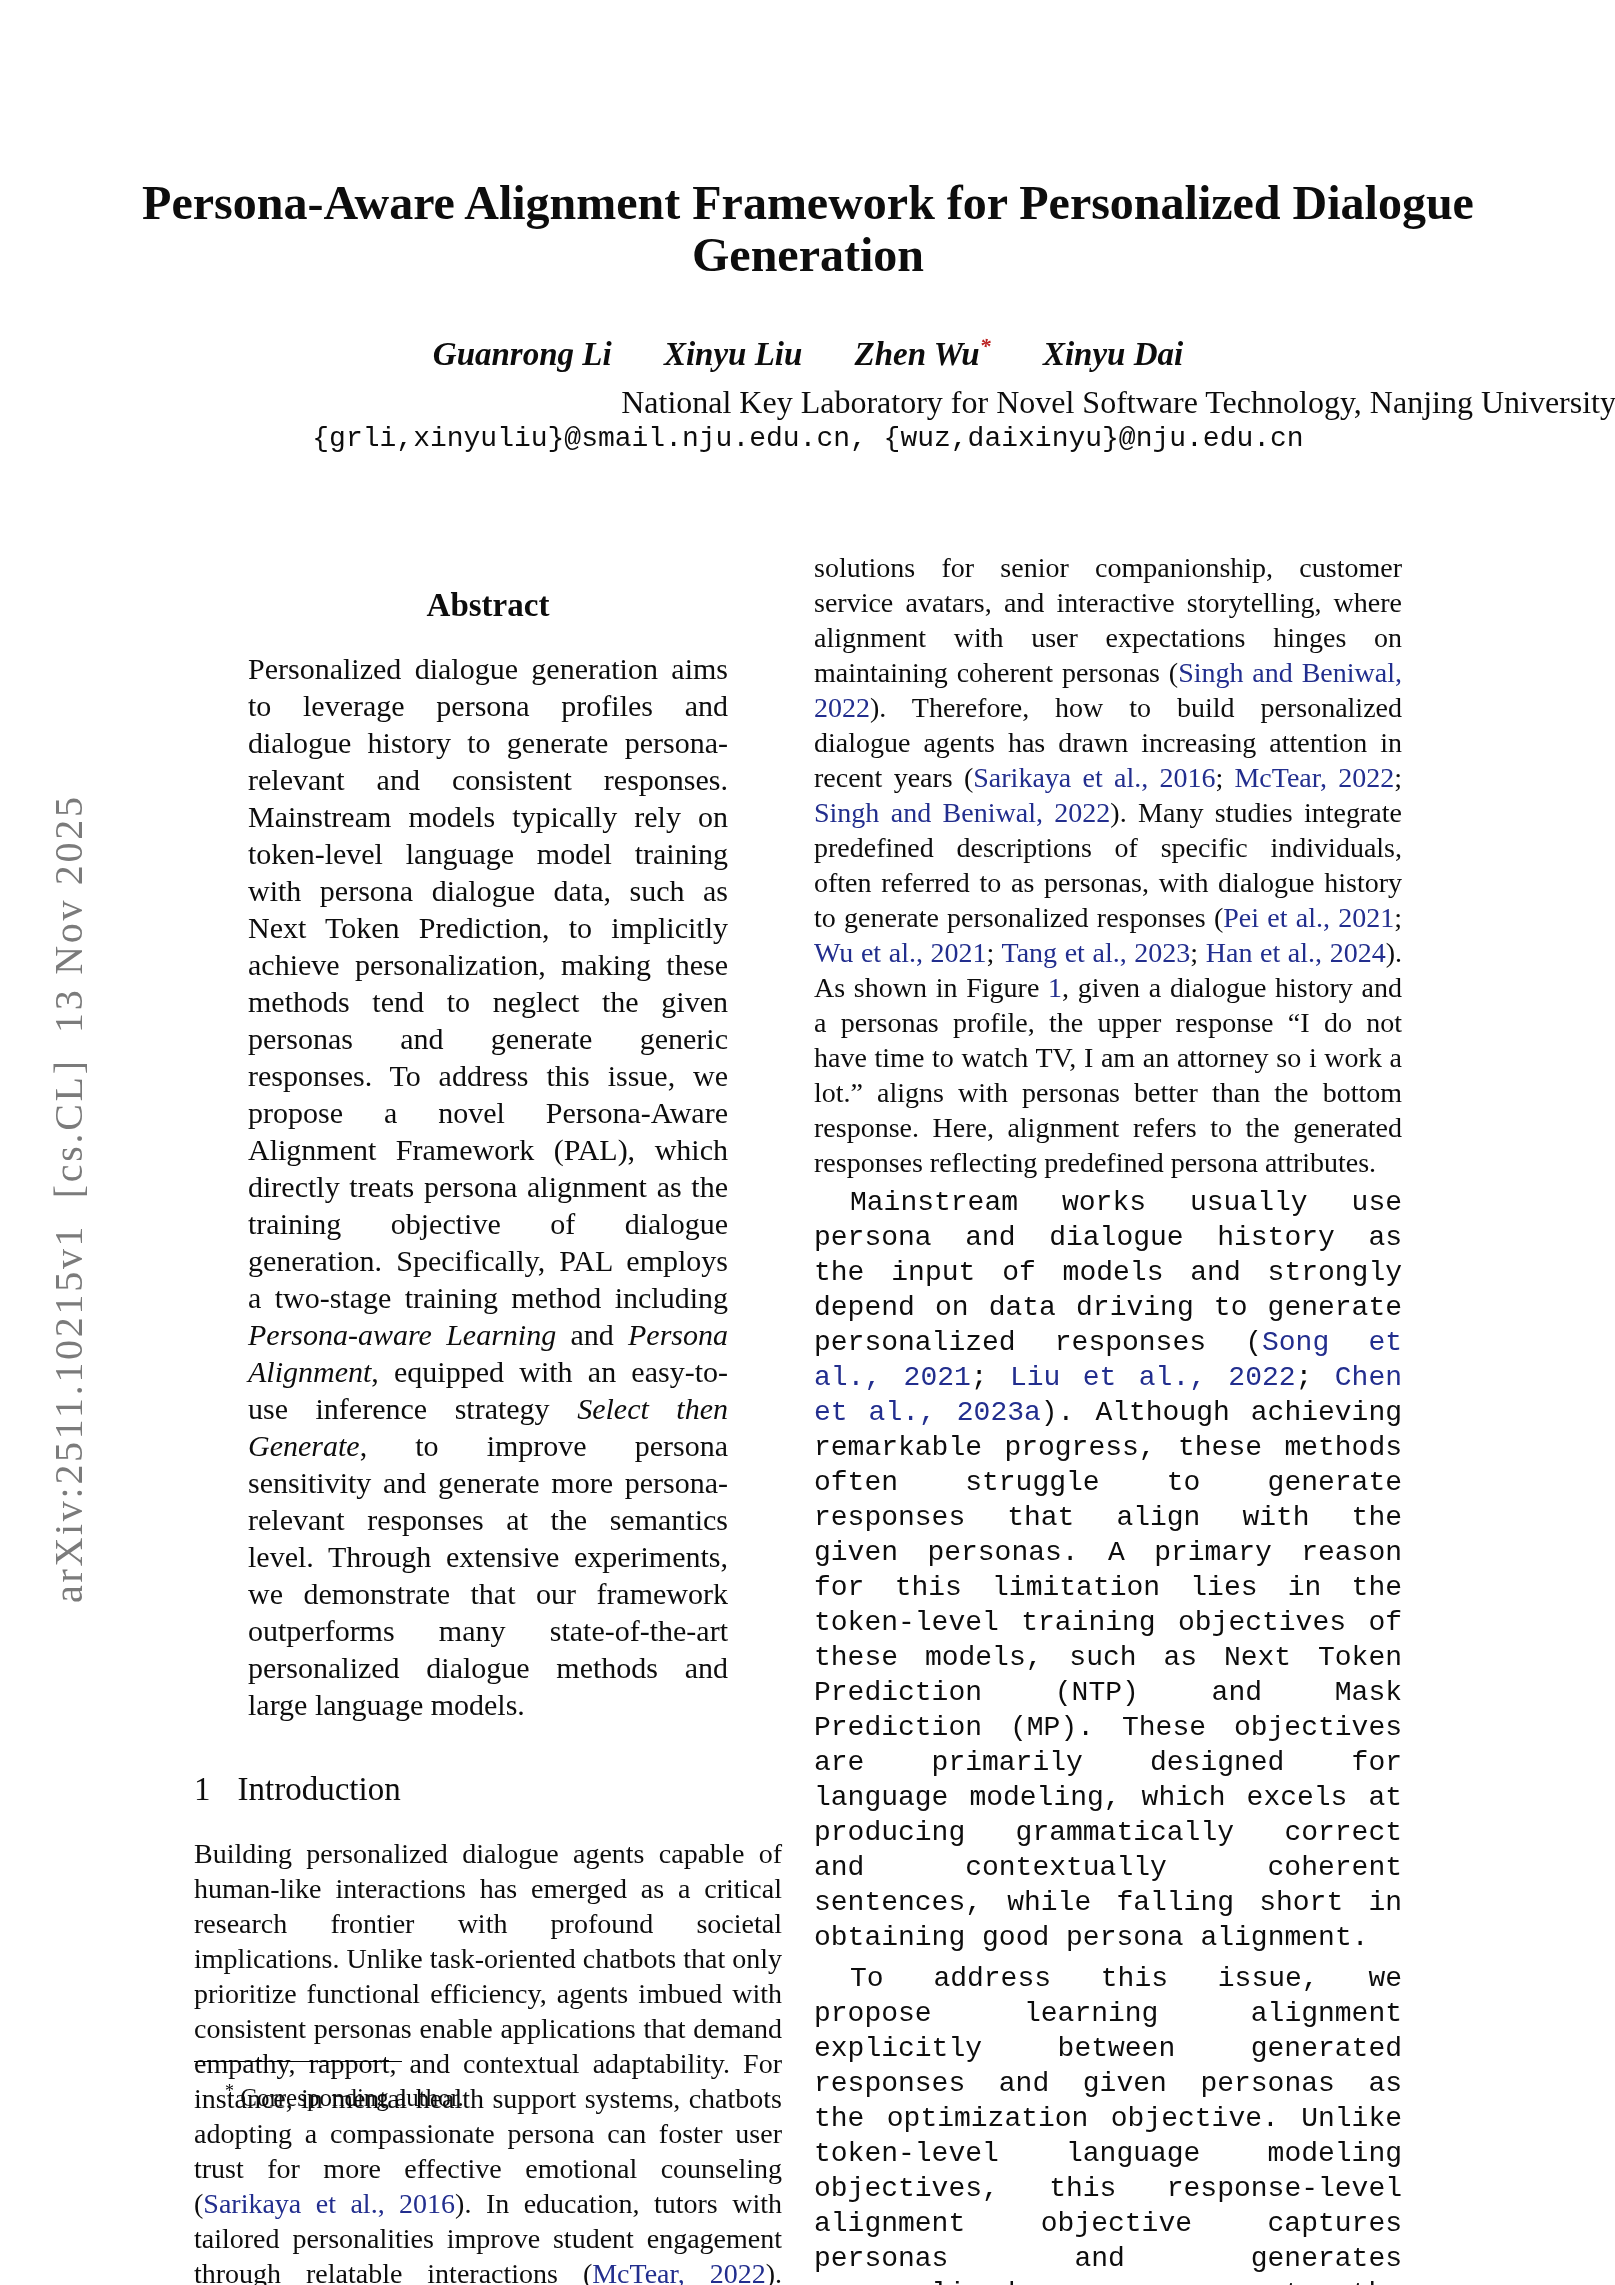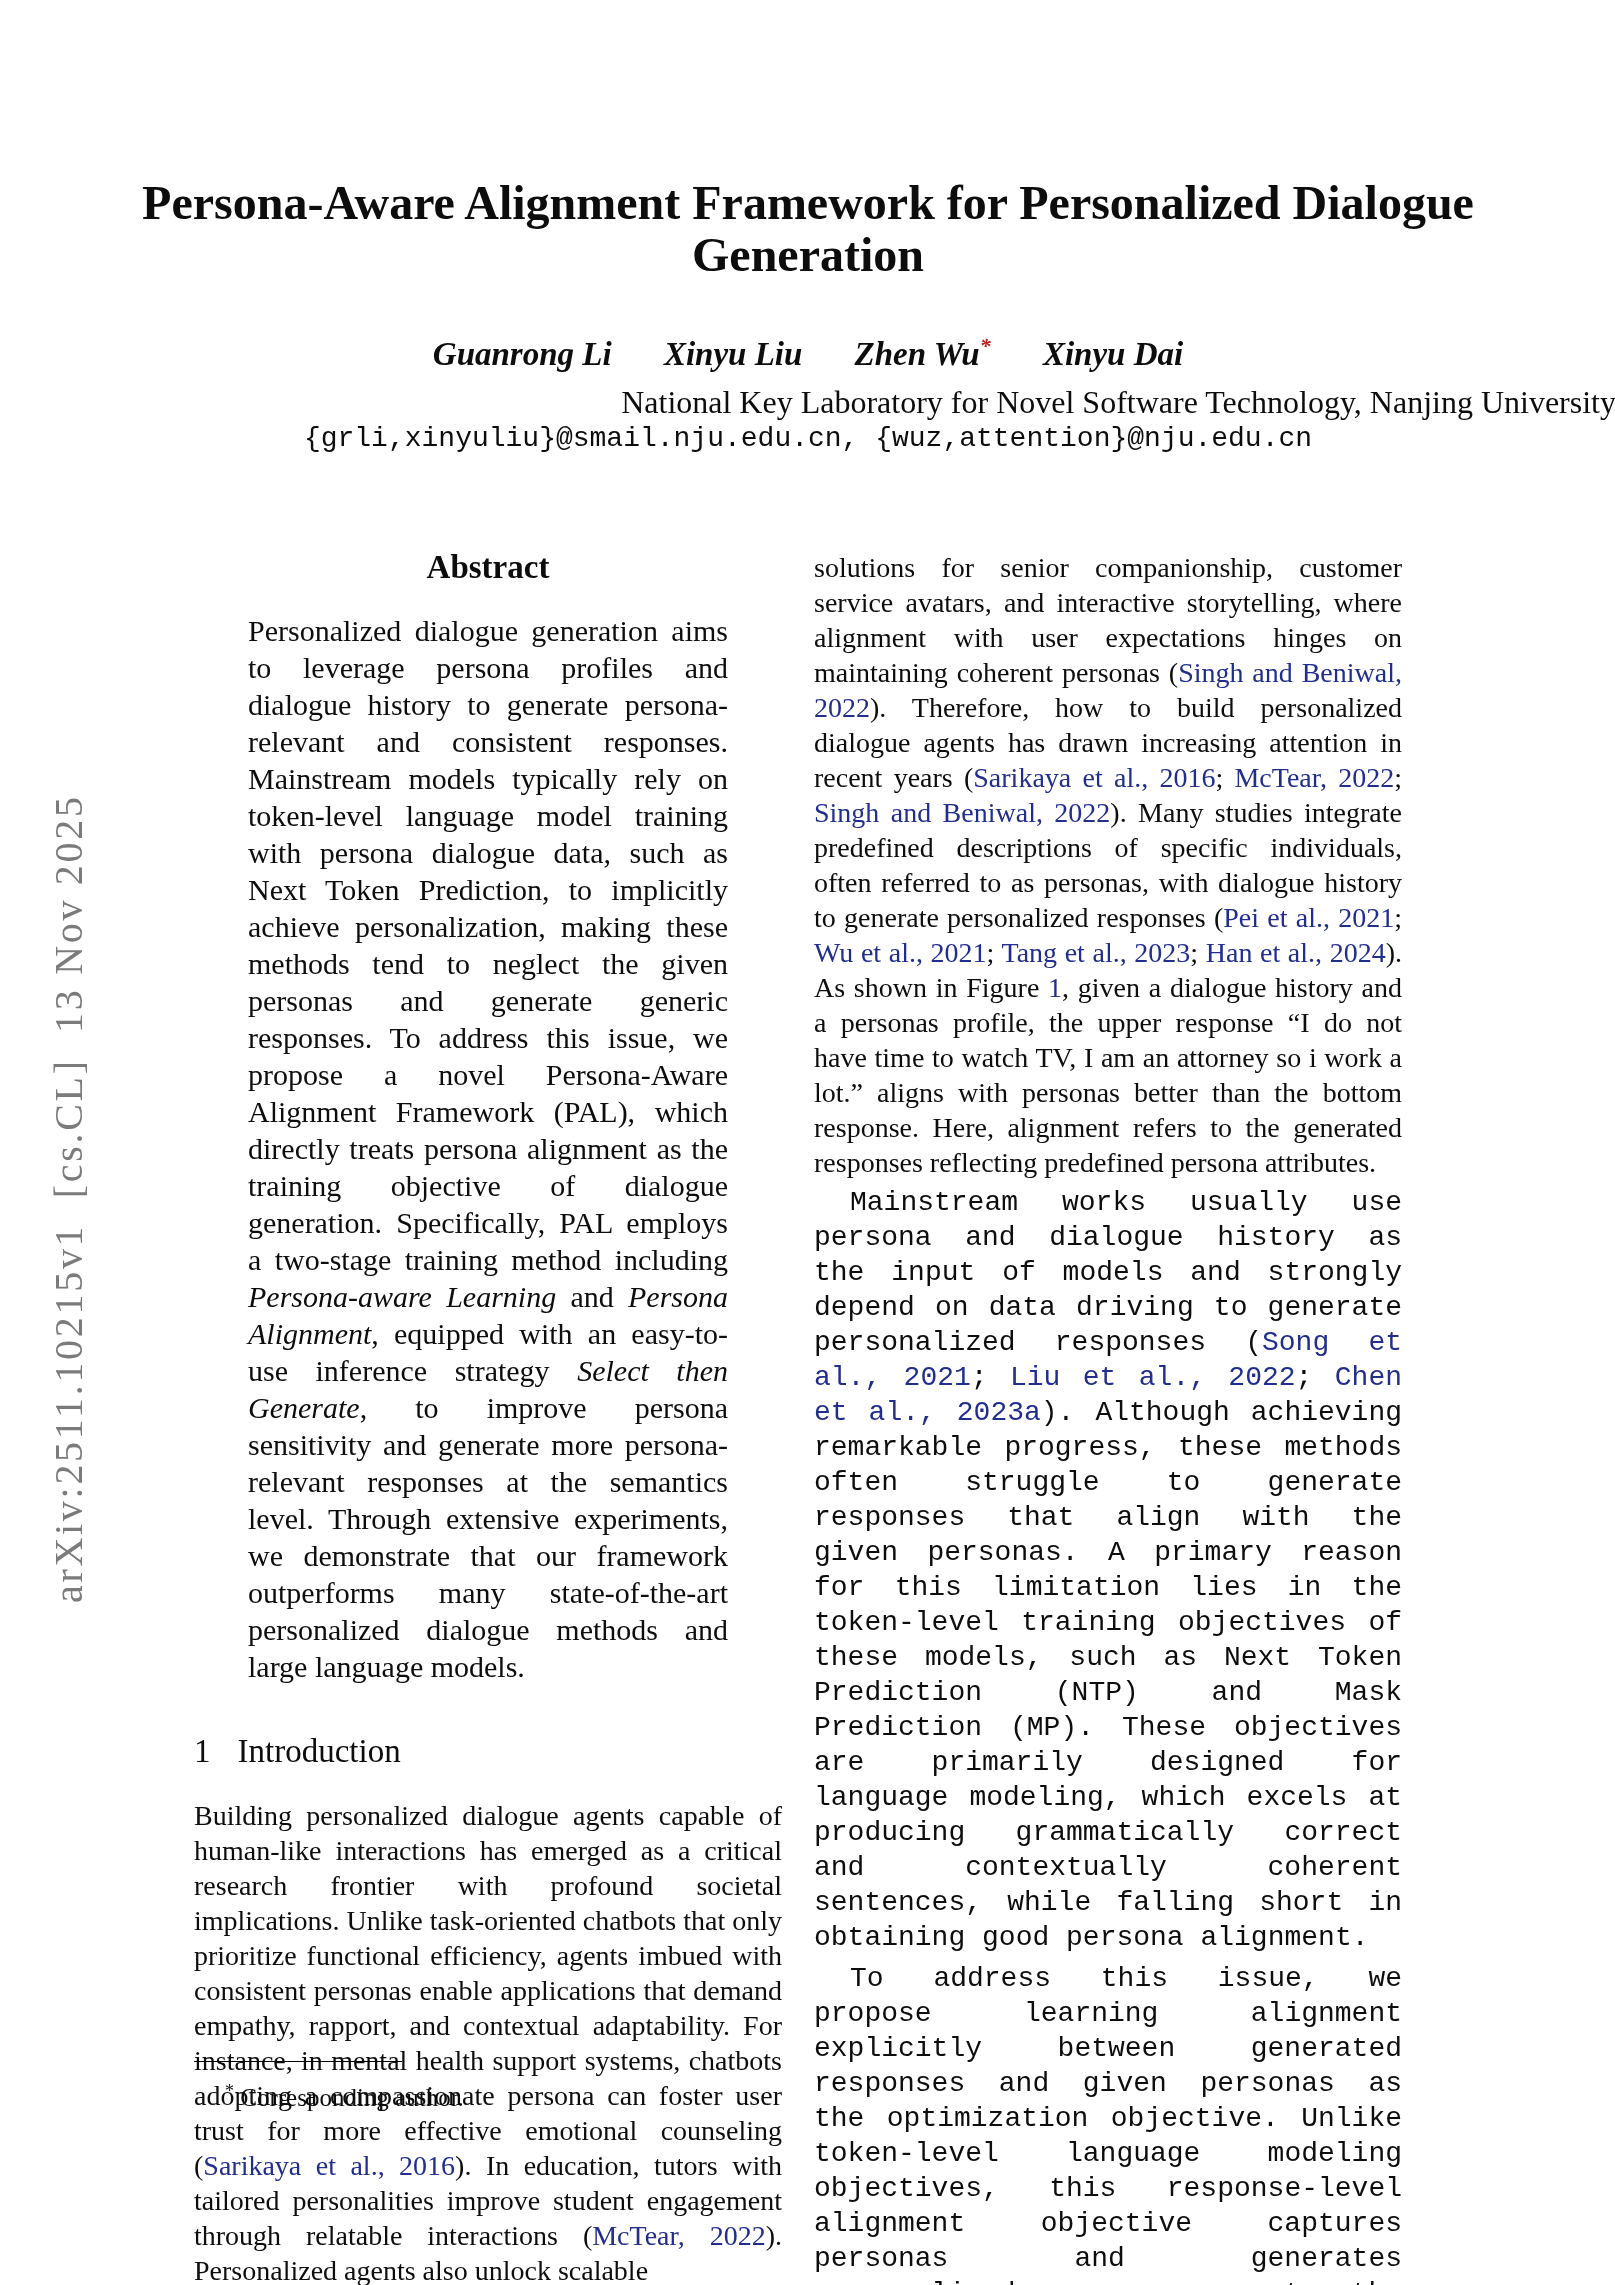--- a/index.html
+++ b/index.html
@@ -53,20 +53,21 @@
     position: absolute; top: 550px; width: 588px;
     font-size: 28px; line-height: 35px;
     text-align: justify;
   }
   .col-left { left: 194px; }
   .col-right { left: 814px; }
 
   .abstract-heading {
     text-align: center; font-weight: bold; font-size: 33px;
     margin-bottom: 27px;
+    margin-top: 38px;
   }
   .abstract-body {
     margin: 3px 54px;
     font-size: 30px; line-height: 37px;
     text-align: justify;
   }
   .section-heading {
     font-weight: normal; font-size: 33px;
     margin: 49px 0 29px 0;
     text-align: left;
@@ -103,21 +104,21 @@
 
   <div class="authors">
     <span class="author"><span>Guanrong Li</span></span>
     <span class="author"><span>Xinyu Liu</span></span>
     <span class="author"><span>Zhen Wu</span><sup class="mark">*</sup></span>
     <span class="author"><span>Xinyu Dai</span></span>
   </div>
 
   <div class="affiliation">National Key Laboratory for Novel Software Technology, Nanjing University</div>
 
-  <div class="emails">{grli,xinyuliu}@smail.nju.edu.cn, {wuz,attention}@nju.edu.cn</div>
+  <div class="emails">{grli,xinyuliu}@smail.nju.edu.cn, {wuz,daixinyu}@nju.edu.cn</div>
 
   <div class="col col-left">
     <div class="abstract-heading">Abstract</div>
     <div class="abstract-body"><span>Personalized dialogue generation aims to leverage persona profiles and dialogue history to generate persona-relevant and consistent responses. Mainstream models typically rely on token-level language model training with persona dialogue data, such as Next Token Prediction, to implicitly achieve personalization, making these methods tend to neglect the given personas and generate generic responses. To address this issue, we propose a novel Persona-Aware Alignment Framework (PAL), which directly treats persona alignment as the training objective of dialogue generation. Specifically, PAL employs a two-stage training method including </span><span class="it">Persona-aware Learning</span><span> and </span><span class="it">Persona Alignment</span><span>, equipped with an easy-to-use inference strategy </span><span class="it">Select then Generate</span><span>, to improve persona sensitivity and generate more persona-relevant responses at the semantics level. Through extensive experiments, we demonstrate that our framework outperforms many state-of-the-art personalized dialogue methods and large language models.</span></div>
 
     <div class="section-heading">
       <span class="num">1</span><span>Introduction</span>
     </div>
 
     <p class="para"><span>Building personalized dialogue agents capable of human-like interactions has emerged as a critical research frontier with profound societal implications. Unlike task-oriented chatbots that only prioritize functional efficiency, agents imbued with consistent personas enable applications that demand empathy, rapport, and contextual adaptability. For instance, in mental health support systems, chatbots adopting a compassionate persona can foster user trust for more effective emotional counseling (</span><span class="cite">Sarikaya et al., 2016</span><span>). In education, tutors with tailored personalities improve student engagement through relatable interactions (</span><span class="cite">McTear, 2022</span><span>). Personalized agents also unlock scalable</span></p>

